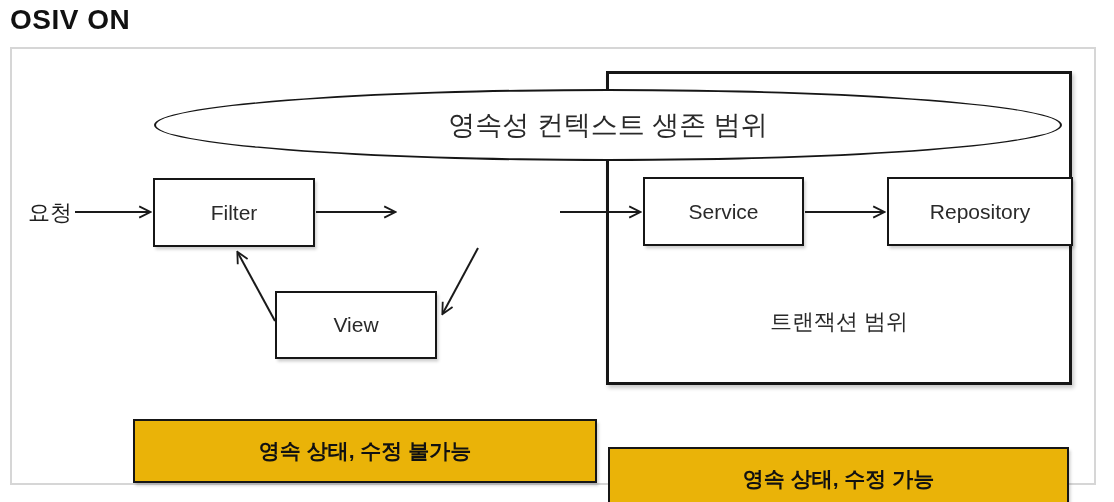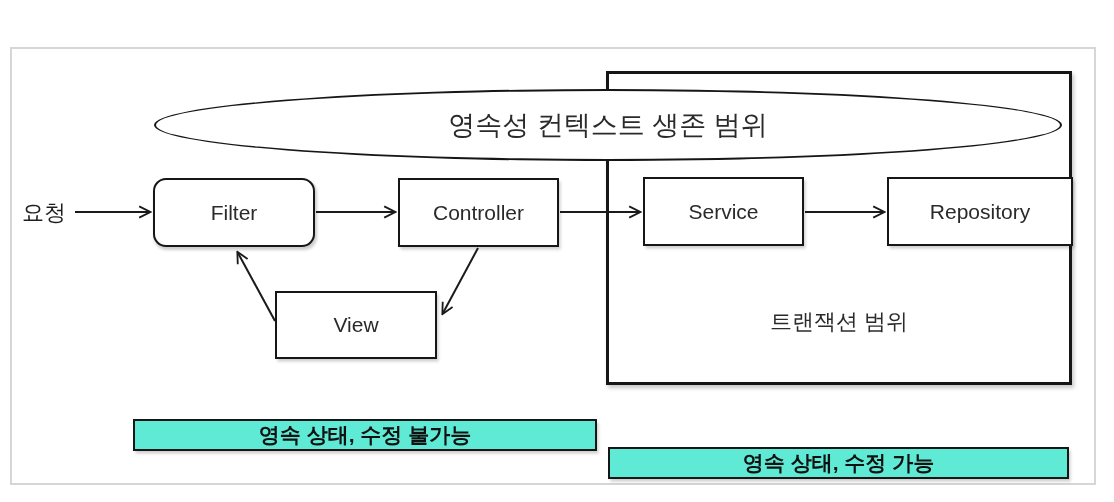--- a/index.html
+++ b/index.html
@@ -78,40 +78,40 @@
     flex-direction: column;
     align-items: center;
     justify-content: center;
     font-size: 21px;
     line-height: 26px;
     color: #2a2a2a;
     box-shadow: 1.5px 2.5px 3px rgba(0,0,0,0.2);
     z-index: 3;
     text-align: center;
   }
-  .node-filter     { left: 153px; top: 178px; width: 162px; height: 69px; border-radius: 13px; }
+  .node-filter     { left: 153px; top: 178px; width: 162px; height: 69px; }
   .node-controller { left: 398px; top: 178px; width: 161px; height: 69px; }
   .node-service    { left: 643px; top: 177px; width: 161px; height: 69px; }
   .node-repository { left: 887px; top: 177px; width: 186px; height: 69px; }
   .node-view       { left: 275px; top: 291px; width: 162px; height: 68px; }
   .request-label {
     position: absolute;
     left: 22px;
     top: 198px;
     width: 56px;
-    text-align: left;
+    text-align: center;
     font-size: 22px;
     color: #1f1f1f;
     z-index: 3;
   }
   .legend {
     position: absolute;
-    height: 32px;
+    height: 64px;
     border: 2.5px solid #161616;
-    background: #5eead4;
+    background: #eab308;
     display: flex;
     align-items: center;
     justify-content: center;
     font-size: 21px;
     font-weight: 700;
     color: #111111;
     box-shadow: 1.5px 2.5px 3px rgba(0,0,0,0.2);
     z-index: 3;
   }
   .legend-left  { left: 133px; top: 419px; width: 464px; }
@@ -124,38 +124,36 @@
     height: 502px;
     z-index: 4;
     pointer-events: none;
   }
 </style>
 </head>
 <body>
 
 <div class="page">
 
+  <div class="title">OSIV ON</div>
 
   <div class="canvas-frame"></div>
 
   <div class="tx-rect">
     <div class="tx-label">트랜잭션 범위</div>
   </div>
 
   <div class="ellipse">
     <span>영속성 컨텍스트 생존 범위</span>
   </div>
 
   <div class="node node-filter">
     <span>Filter</span>
   </div>
 
-  <div class="node node-controller">
-    <span>Controller</span>
-  </div>
 
   <div class="node node-service">
     <span>Service</span>
   </div>
 
   <div class="node node-repository">
     <span>Repository</span>
   </div>
 
   <div class="node node-view">

